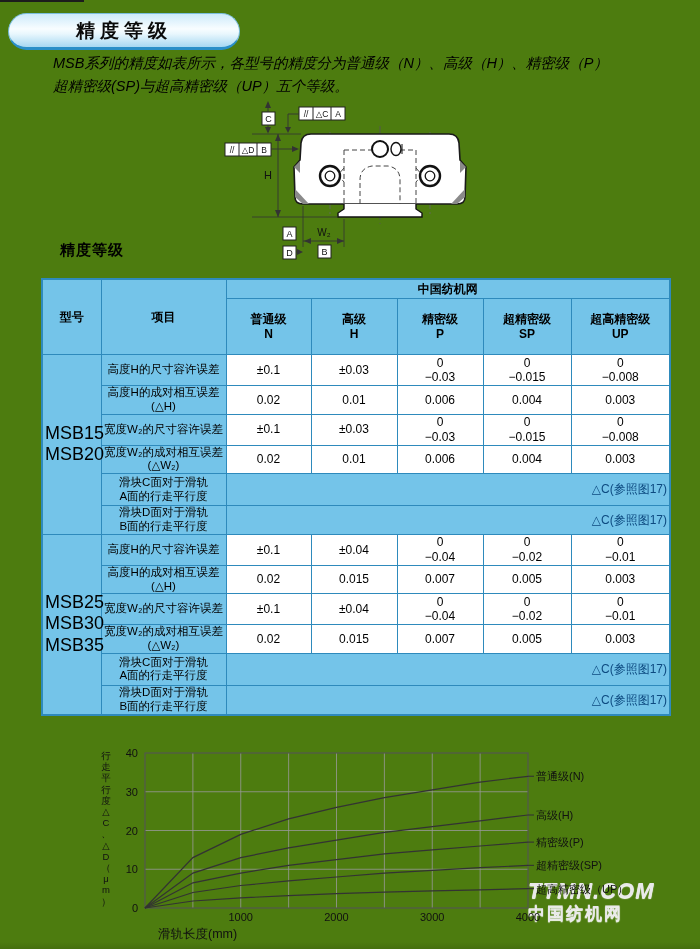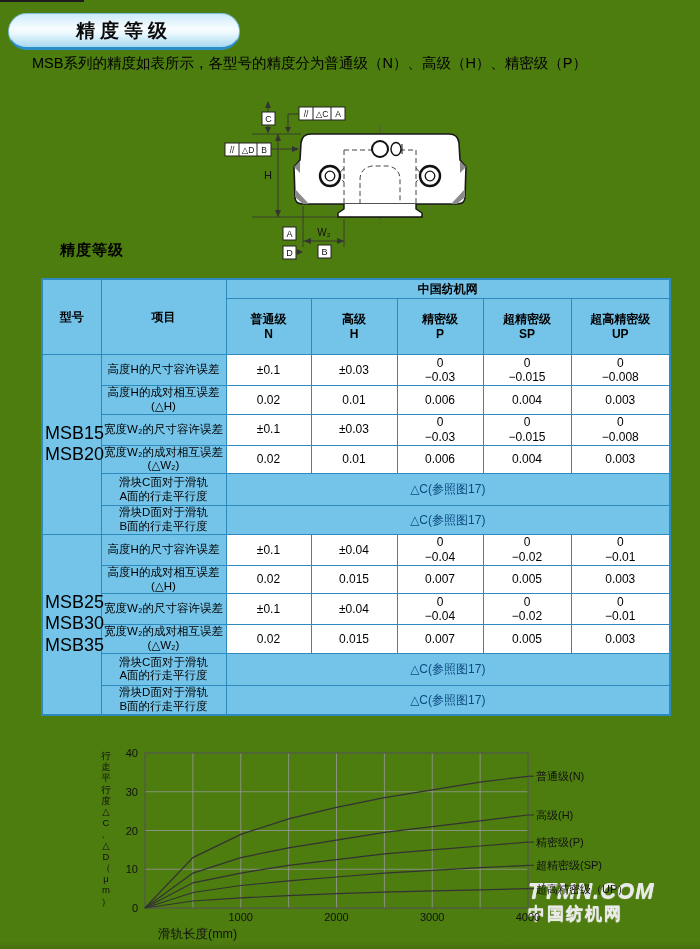--- a/index.html
+++ b/index.html
@@ -5,34 +5,34 @@
   html,body{margin:0;padding:0;background:#fff;}
   .page{position:relative;width:700px;height:949px;background:#4d7c0f;overflow:hidden;
         font-family:"Liberation Sans","DejaVu Sans",sans-serif;color:#000;}
   .scan-mark{position:absolute;left:0;top:0;width:84px;height:2px;background:#1c1c1c;}
   
   .title-pill{position:absolute;left:8px;top:13px;width:232px;height:37px;border-radius:19px;
      box-sizing:border-box;border:1px solid #7bbede;border-bottom:3px solid var(--pill,#2a8fc8);
      background:linear-gradient(180deg,#cdeafb 0%,#f8fdff 45%,#e9f7fd 60%,#a6d8f2 100%);
      display:flex;align-items:center;justify-content:center;}
   .title-pill span{font-size:19px;font-weight:bold;letter-spacing:5px;color:#0a0a0a;}
-  .intro{position:absolute;left:32px;top:52px;width:632px;margin:0;font-size:14.5px;
-     line-height:1.6;font-weight:500;color:#000;}
+  .intro{position:absolute;left:53px;top:52px;width:632px;margin:0;font-size:14.5px;
+     line-height:1.6;font-weight:500;color:#000;font-style:italic;}
   .sub-title{position:absolute;left:60px;margin:0;font-size:15px;font-weight:bold;letter-spacing:1px;}
   
   .ptable{position:absolute;left:41px;top:278px;width:628px;border-collapse:collapse;
      table-layout:fixed;border:2px solid var(--tborder,#2e8abc);}
   .ptable th,.ptable td{border:1px solid var(--tborder,#2e8abc);text-align:center;
      vertical-align:middle;padding:0 2px;white-space:pre-line;line-height:1.2;}
   .ptable .hcell{background:var(--tblue,#74c4e9);font-weight:bold;font-size:12px;}
   .ptable .grade-group{background:var(--tblue,#74c4e9);font-weight:bold;font-size:12px;height:18px;}
   .ptable .model{background:var(--tblue,#74c4e9);font-size:18px;font-weight:500;}
   .ptable .item{background:var(--tblue,#74c4e9);font-size:11.5px;font-weight:500;}
   .ptable .val{background:#fff;font-size:12px;}
-  .ptable .merged{background:var(--tblue,#74c4e9);color:var(--acc,#0d4a80);font-size:12px;font-weight:500;}
+  .ptable .merged{background:var(--tblue,#74c4e9);color:var(--acc,#0d4a80);font-size:12px;font-weight:500;text-align:right;}
   
   .diagram{position:absolute;left:190px;top:95px;width:320px;height:175px;}
   .diagram text{font-family:"Liberation Sans","DejaVu Sans",sans-serif;fill:#111;}
   .chart{position:absolute;left:60px;top:735px;width:620px;height:215px;}
   .watermark{position:absolute;left:528px;top:878px;width:168px;
      color:#e9e9e9;text-shadow:0 1px 1px #ffffff;z-index:0;}
   .wm1{font-size:22px;font-weight:bold;font-style:italic;letter-spacing:1px;}
   .wm2{font-size:17px;font-weight:bold;letter-spacing:2px;margin-top:-2px;}
   .page::after{content:"";position:absolute;left:0;bottom:0;width:100%;height:7px;
      background:linear-gradient(180deg,rgba(0,0,0,0),rgba(0,0,0,.10));pointer-events:none;}
@@ -41,21 +41,21 @@
 <body>
 
 <div class="page">
 
   <div class="scan-mark"></div>
 
   <div class="title-pill">
     <span>精度等级</span>
   </div>
 
-  <p class="intro"><span>MSB系列的精度如表所示，各型号的精度分为普通级（N）、高级（H）、精密级（P）</span><br></p>
+  <p class="intro"><span>MSB系列的精度如表所示，各型号的精度分为普通级（N）、高级（H）、精密级（P）</span><br><span>超精密级(SP)与超高精密级（UP）五个等级。</span></p>
 
   <svg class="diagram" viewBox="190 95 320 175" xmlns="http://www.w3.org/2000/svg">
 
     <g stroke="#666" stroke-width="0.8" stroke-dasharray="9,3,2,3">
       <line x1="330" y1="132" x2="330" y2="214"></line>
       <line x1="430" y1="132" x2="430" y2="214"></line>
       <line x1="380" y1="126" x2="380" y2="224" stroke="#555" stroke-width="0.9"></line>
     </g>
 
     <path d="M311,134 H449 Q458,134 459,143 L460,160 L466,167 L465,197 Q465,204 457,204 H303 Q295,204 295,197 L294,167 L300,160 L301,143 Q302,134 311,134 Z" fill="#ffffff" stroke="#1a1a1a" stroke-width="1.6"></path>

